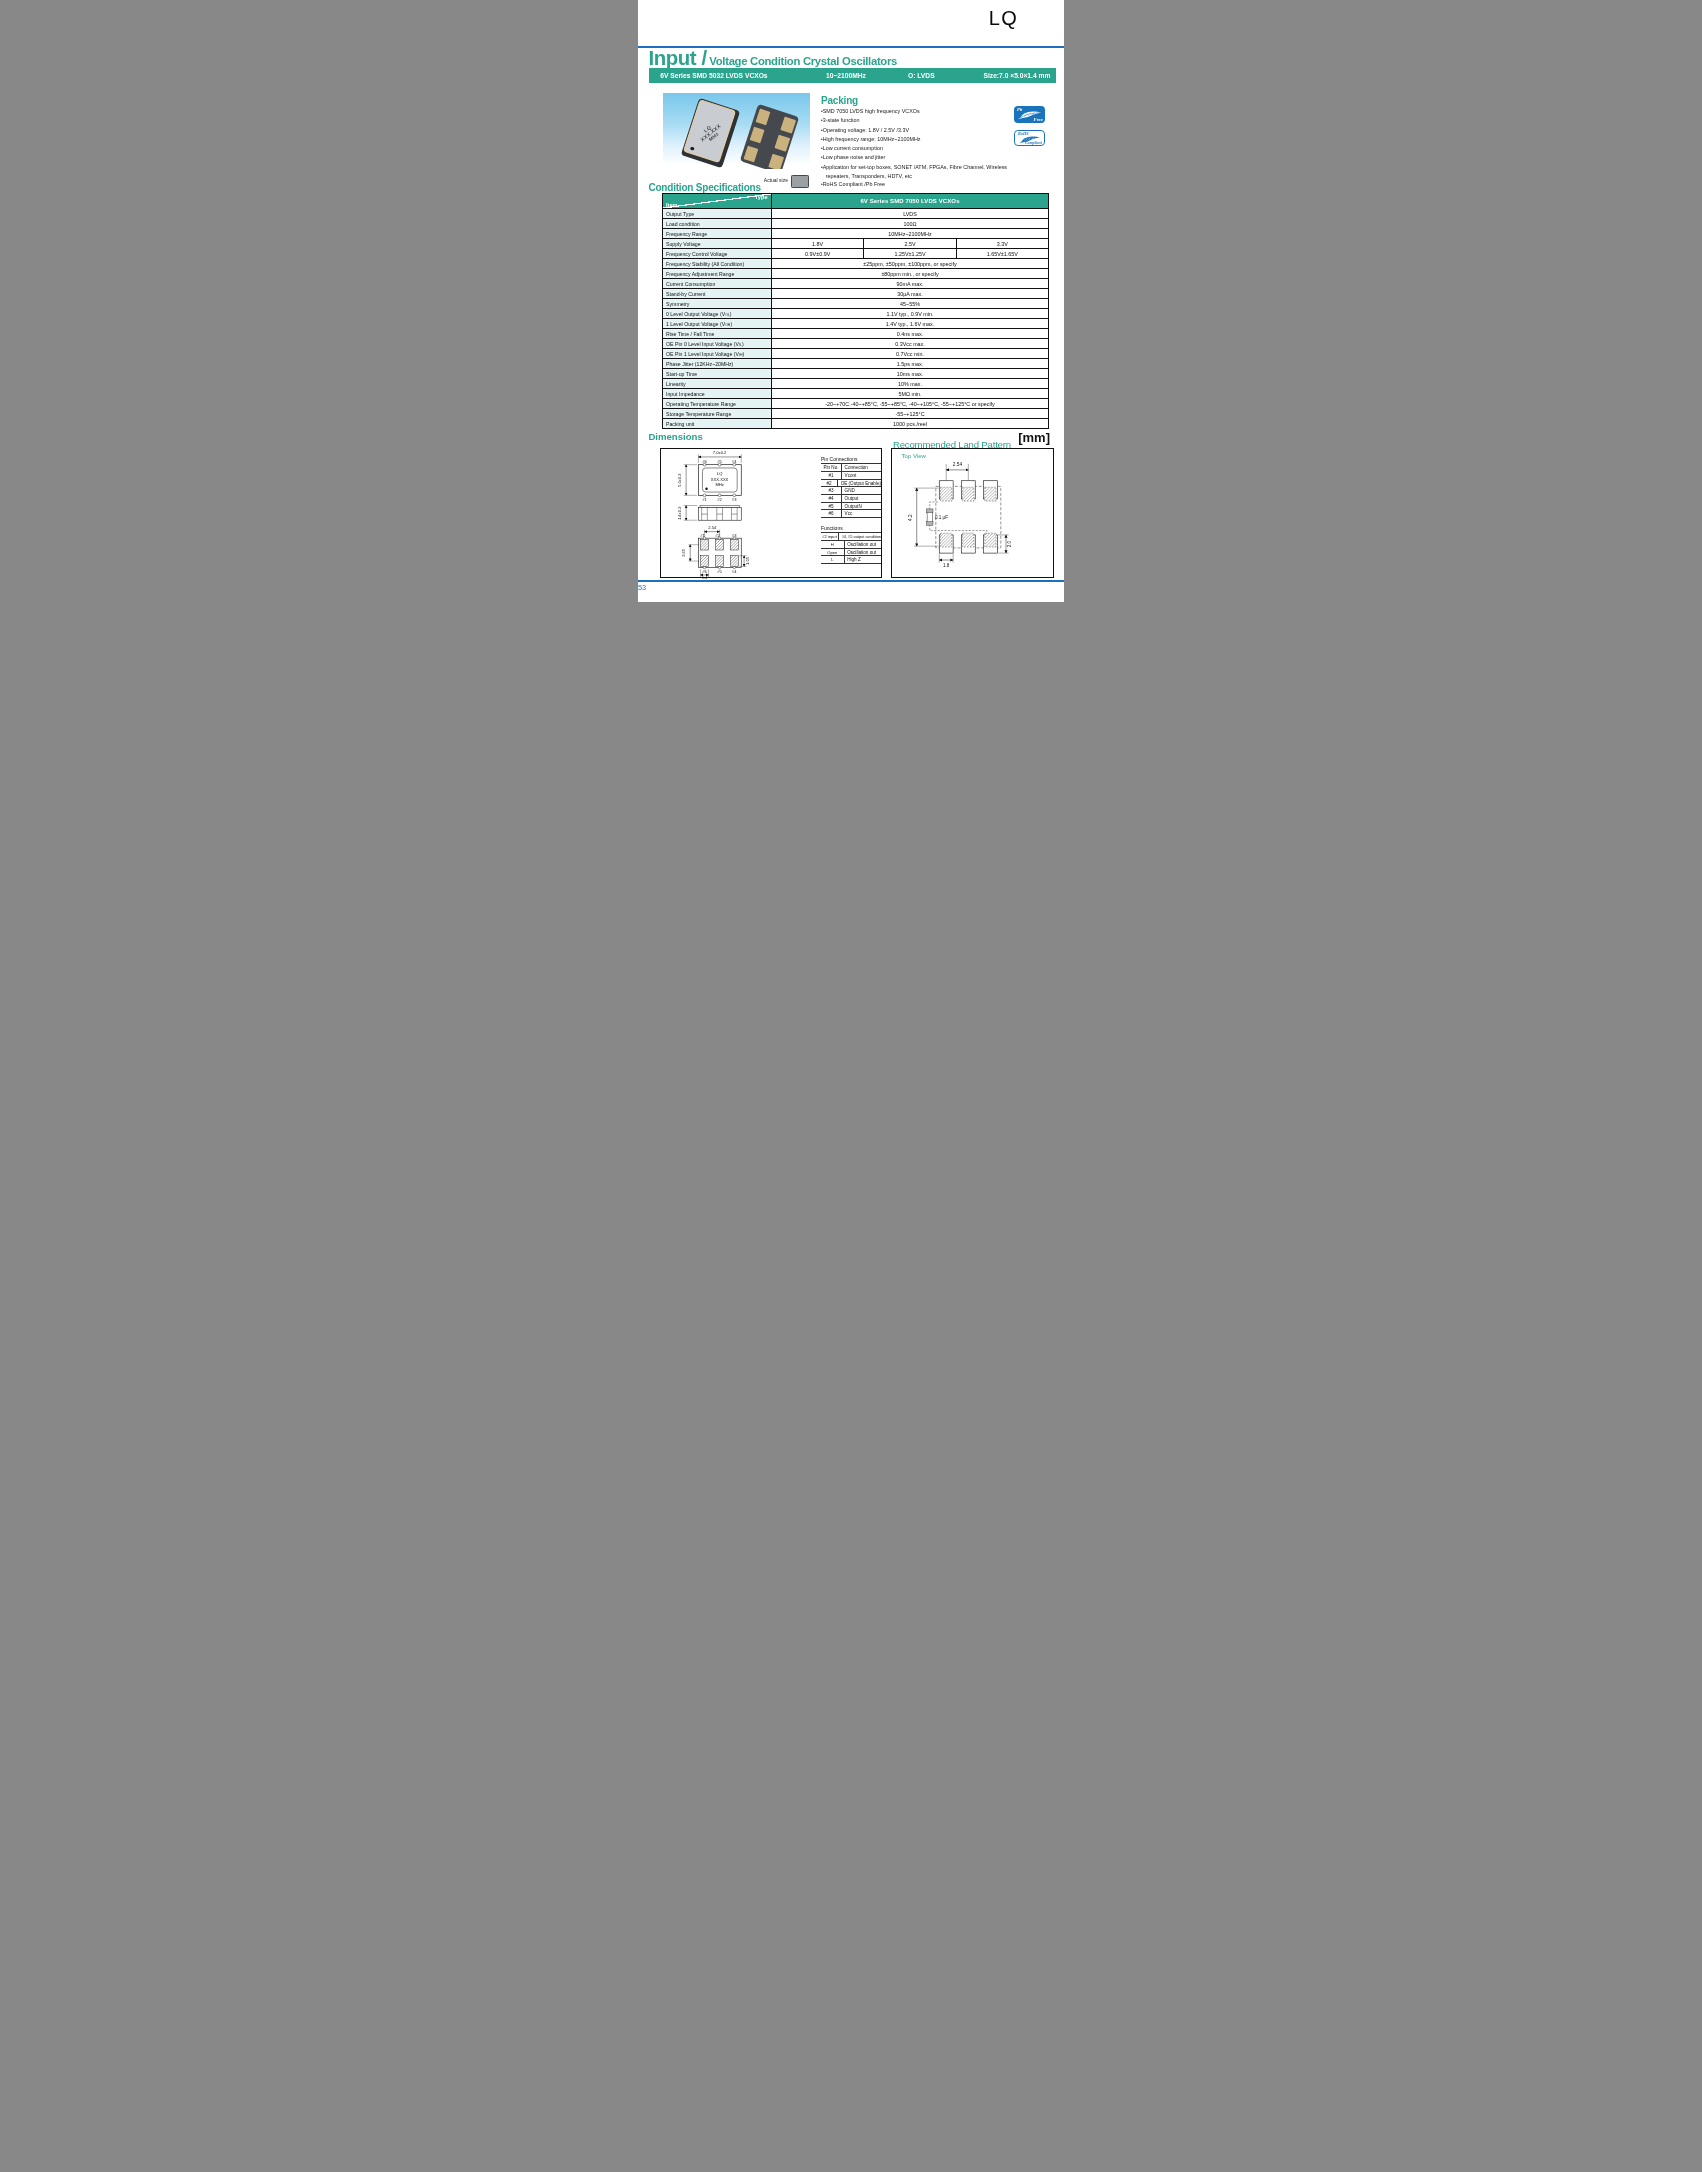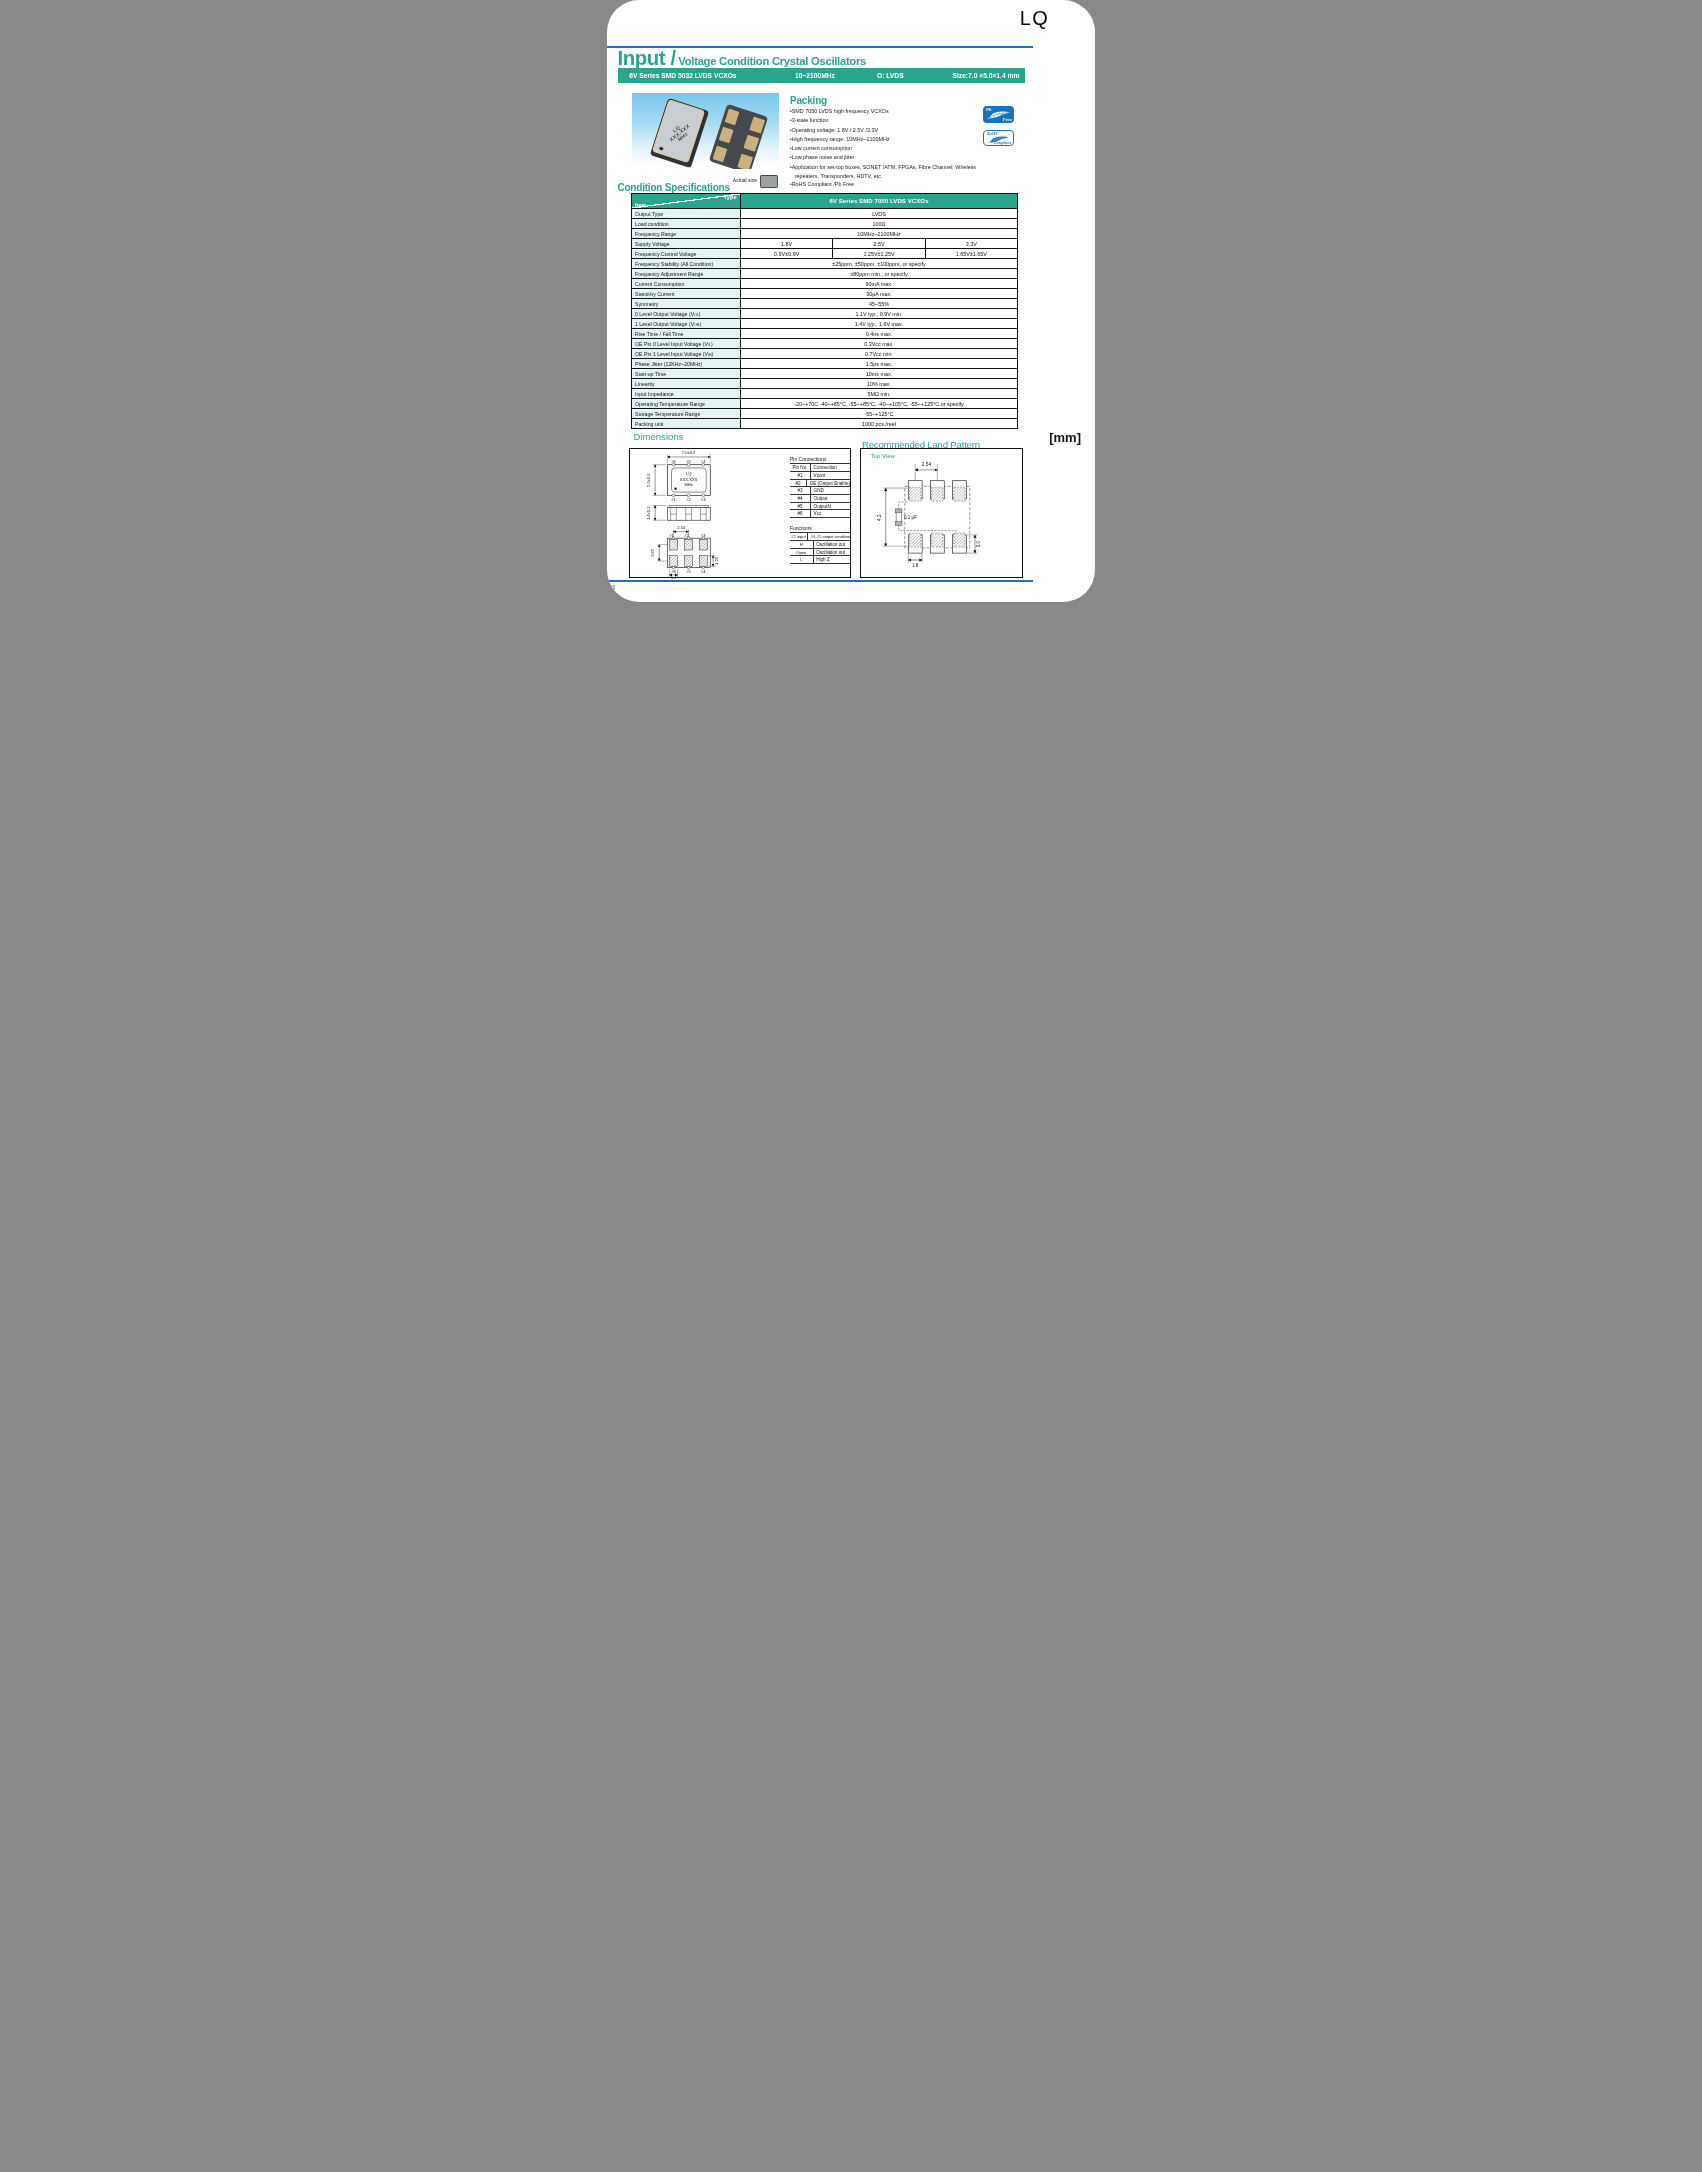--- a/index.html
+++ b/index.html
@@ -1,17 +1,17 @@
 <!DOCTYPE html>
 <html style="font-size:7px"><head>
 <meta charset="utf-8">
 <style>
   html,body{margin:0;padding:0;background:#888;}
   body{font-family:"Liberation Sans", sans-serif;}
-  #page{position:relative;width:488px;height:602px;background:#fff;margin:0 auto;overflow:hidden;color:#111;border-radius:32px;}
+  #page{position:relative;width:426px;height:602px;background:#fff;margin:0 auto;overflow:hidden;color:#111;}
 
   
   #lq-logo{position:absolute;top:7px;right:46px;font-size:20px;font-weight:300;letter-spacing:1.3px;color:#0a0a0a;}
   #top-rule{position:absolute;top:46px;left:0;width:426px;height:1.7px;background:#1e6fbf;}
   #title-block{position:absolute;top:48px;left:10.4px;display:flex;align-items:flex-end;color:#2ba48e;white-space:nowrap;}
   #title-main{font-size:20.4px;font-weight:700;line-height:1;letter-spacing:-0.4px;}
   #title-sub{font-size:11.3px;font-weight:700;line-height:1;margin-left:2.6px;margin-bottom:1.3px;letter-spacing:-0.3px;}
   #banner{position:absolute;top:68px;left:11px;width:407px;height:14.8px;background:#2ba48e;color:#fff;font-weight:700;}
   #banner span{position:absolute;top:50%;transform:translateY(-50%);font-size:6.7px;white-space:nowrap;}
   #banner-series{left:11.3px;}
@@ -60,21 +60,21 @@
   #spec-header .coltitle{flex:1;display:flex;align-items:center;justify-content:center;font-size:6px;letter-spacing:0.1px;}
   .srow{display:flex;height:9px;border-top:0.9px solid #111;}
   .slabel{width:109px;box-sizing:border-box;background:#e6f3f5;border-right:0.9px solid #111;
      display:flex;align-items:center;padding-left:3px;font-size:5.2px;white-space:nowrap;}
   .slabel .ssub{font-size:3.5px;position:relative;top:1.1px;}
   .svals{flex:1;display:flex;}
   .scell{flex:1;display:flex;align-items:center;justify-content:center;font-size:5.4px;white-space:nowrap;}
   .scell + .scell{border-left:0.9px solid #111;}
 
   
-  #dims-heading{position:absolute;left:10.4px;top:431px;font-size:9.6px;font-weight:400;color:#2ba48e;margin-left:16px;}
+  #dims-heading{position:absolute;left:10.4px;top:431px;font-size:9.6px;font-weight:700;color:#2ba48e;}
   #land-heading{position:absolute;left:255px;top:431px;font-size:9.6px;font-weight:400;color:#2ba48e;letter-spacing:-0.2px;margin-top:8px;}
   #land-unit{position:absolute;right:14px;top:430px;font-size:13px;font-weight:700;color:#111;}
   #dims-box{position:absolute;left:22px;top:448px;width:222px;height:130px;border:0.9px solid #111;box-sizing:border-box;}
   #land-box{position:absolute;left:253px;top:448px;width:163px;height:130px;border:0.9px solid #111;box-sizing:border-box;}
   #land-topview{position:absolute;left:9.6px;top:4.3px;font-size:6px;color:#2ba48e;}
 
   
   .mini-table{position:absolute;font-size:4.6px;color:#111;}
   .mini-title{font-size:5px;margin-bottom:1.3px;}
   .mini-grid{border-top:0.7px solid #333;}

